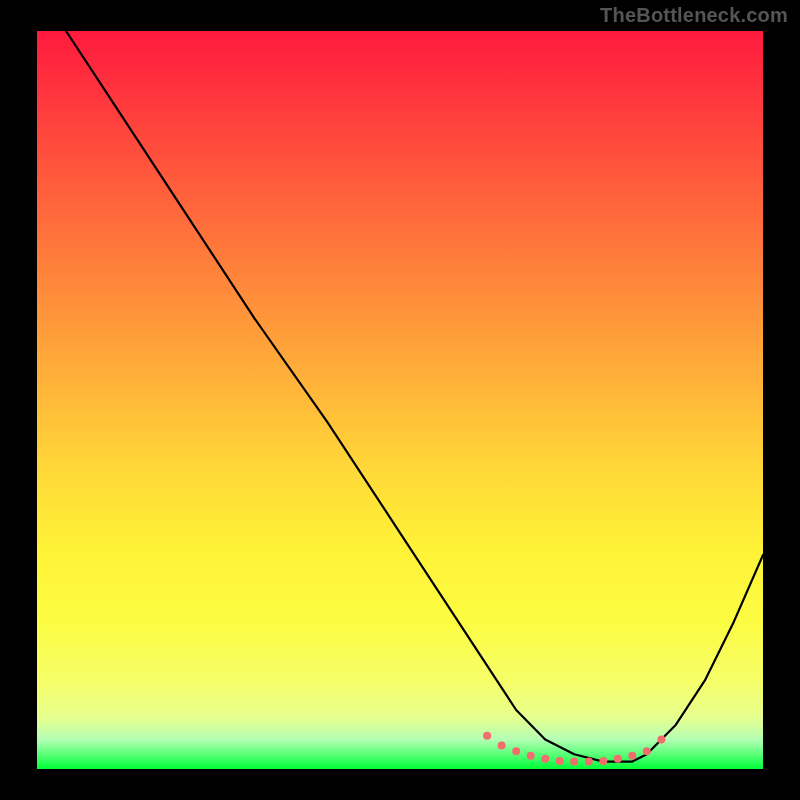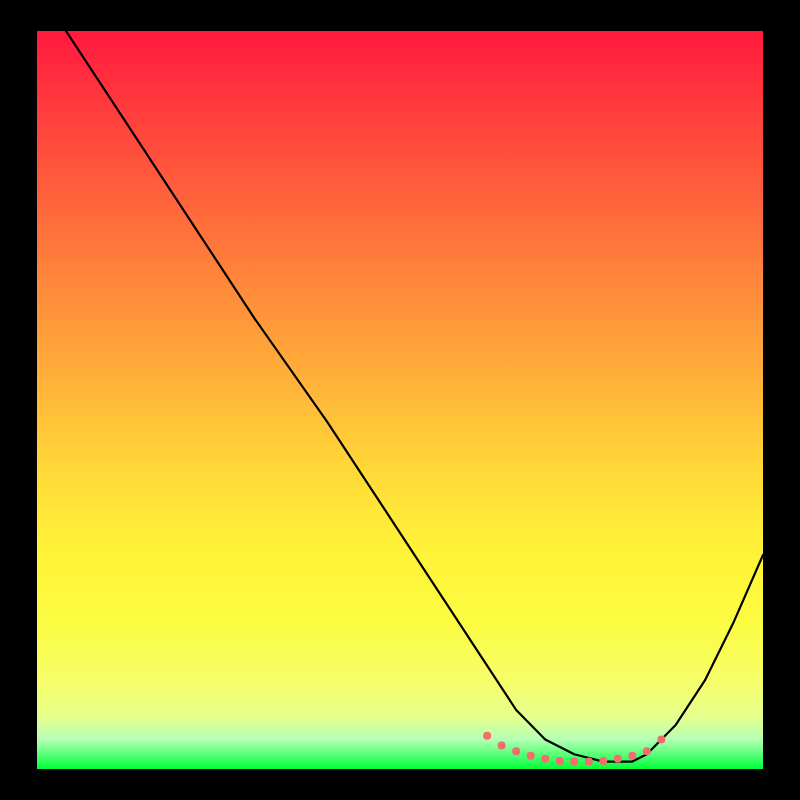--- a/index.html
+++ b/index.html
@@ -52,20 +52,21 @@
     position: absolute;
     inset: 0;
     width: 100%;
     height: 100%;
   }
 </style>
 </head>
 <body>
 
 <div class="outer">
+  <div class="watermark">TheBottleneck.com</div>
   <div class="plot">
     <div class="gradient-fill"></div>
     <svg class="curve" viewBox="0 0 726 738" preserveAspectRatio="none">
       <path id="main-curve" fill="none" stroke="#000" stroke-width="2.2" stroke-linecap="round" stroke-linejoin="round" d="M29.0 0.0 L72.6 66.4 L145.2 177.1 L217.8 287.8 L290.4 391.1 L363.0 501.8 L421.1 590.4 L450.1 634.7 L479.2 679.0 L508.2 708.5 L537.2 723.2 L566.3 730.6 L595.3 730.6 L609.8 723.2 L638.9 693.7 L667.9 649.4 L697.0 590.4 L726.0 524.0"></path>
       <g id="marker-group">
           <circle cx="450.1" cy="704.8" r="4" fill="#f26d6d"></circle>
           <circle cx="464.6" cy="714.4" r="4" fill="#f26d6d"></circle>
           <circle cx="479.2" cy="720.3" r="4" fill="#f26d6d"></circle>
           <circle cx="493.7" cy="724.7" r="4" fill="#f26d6d"></circle>
           <circle cx="508.2" cy="727.7" r="4" fill="#f26d6d"></circle>

